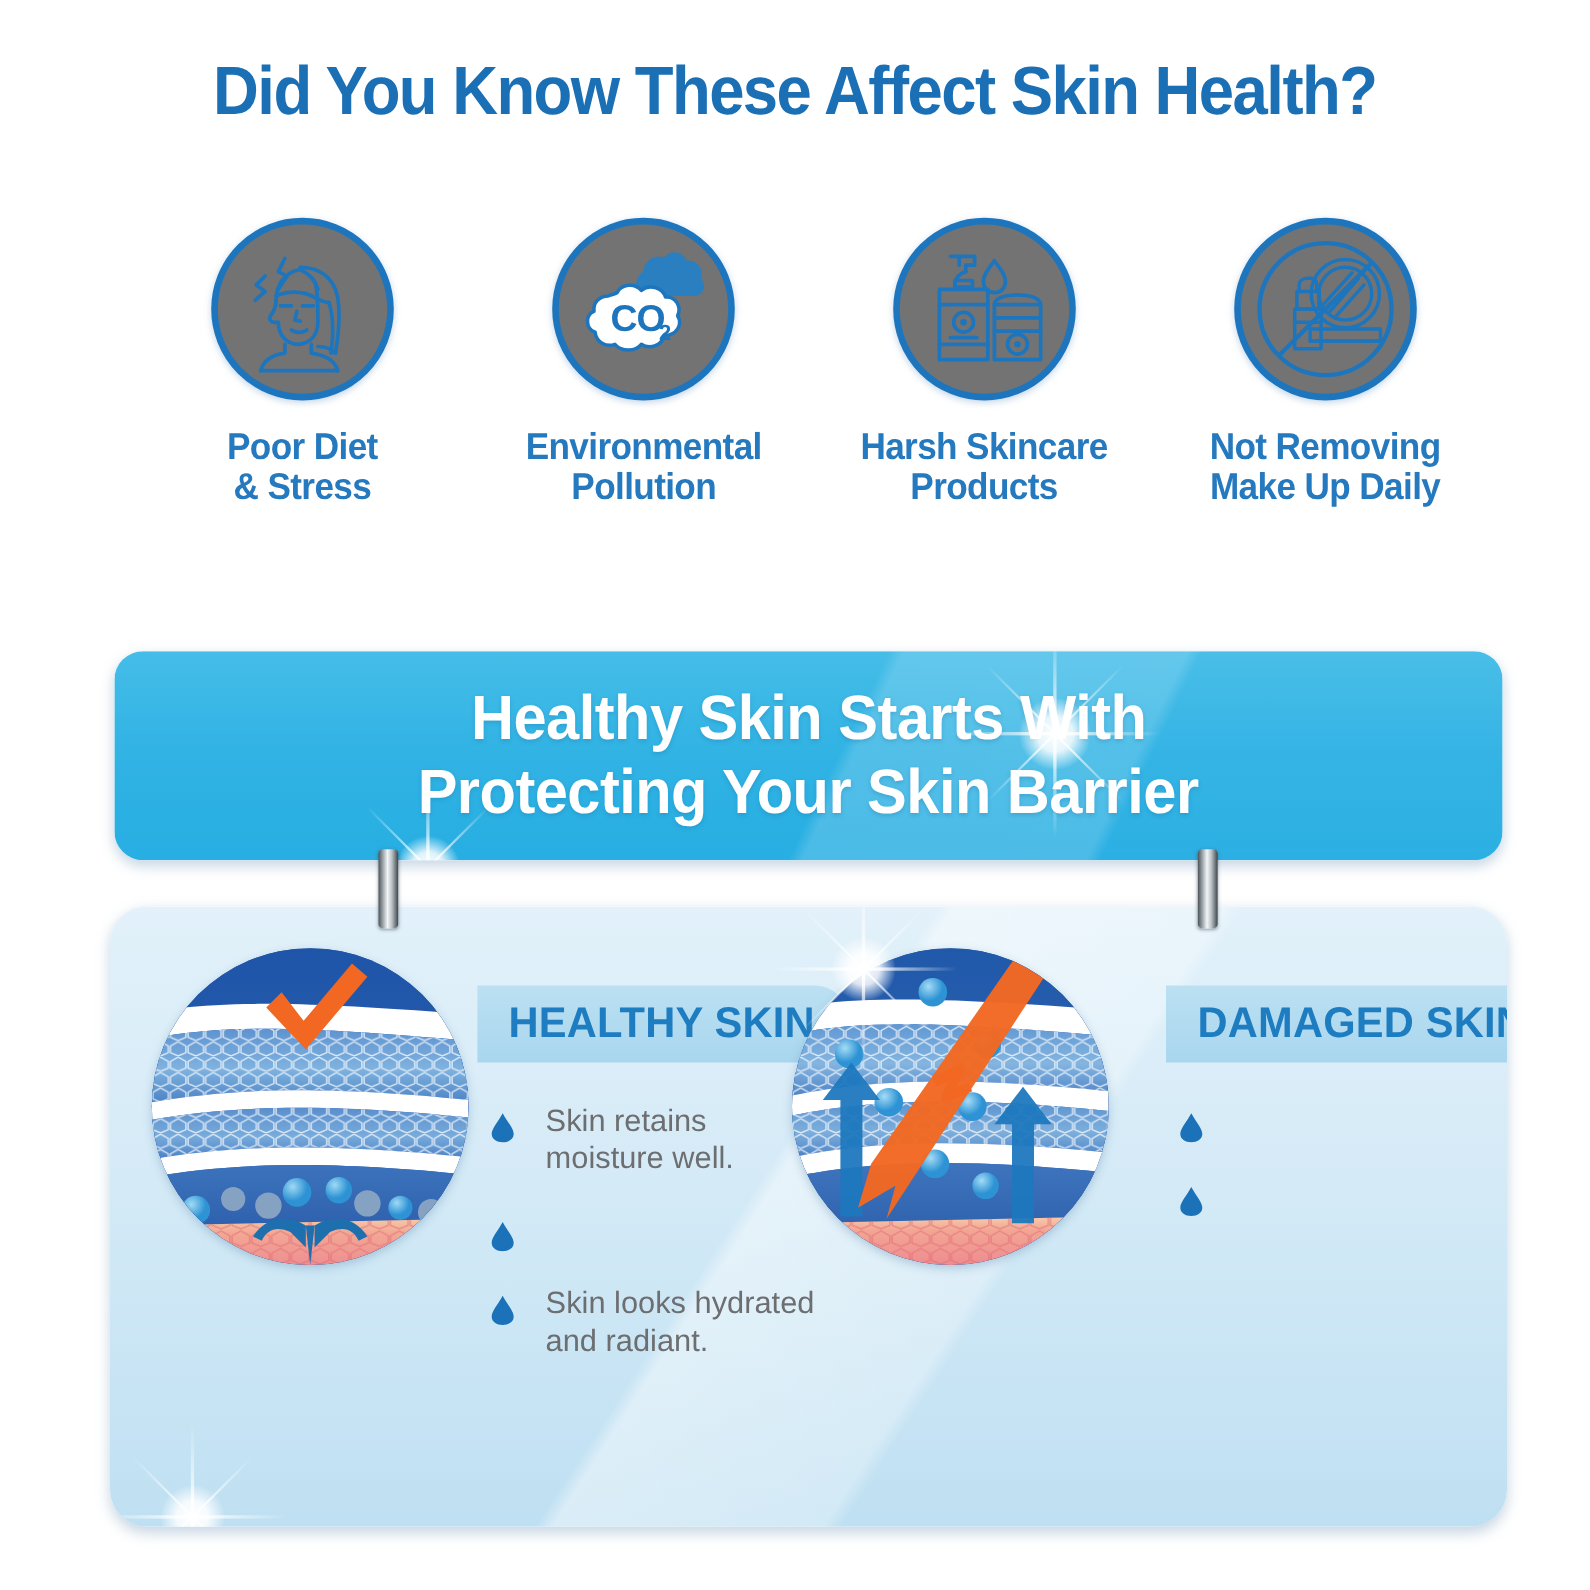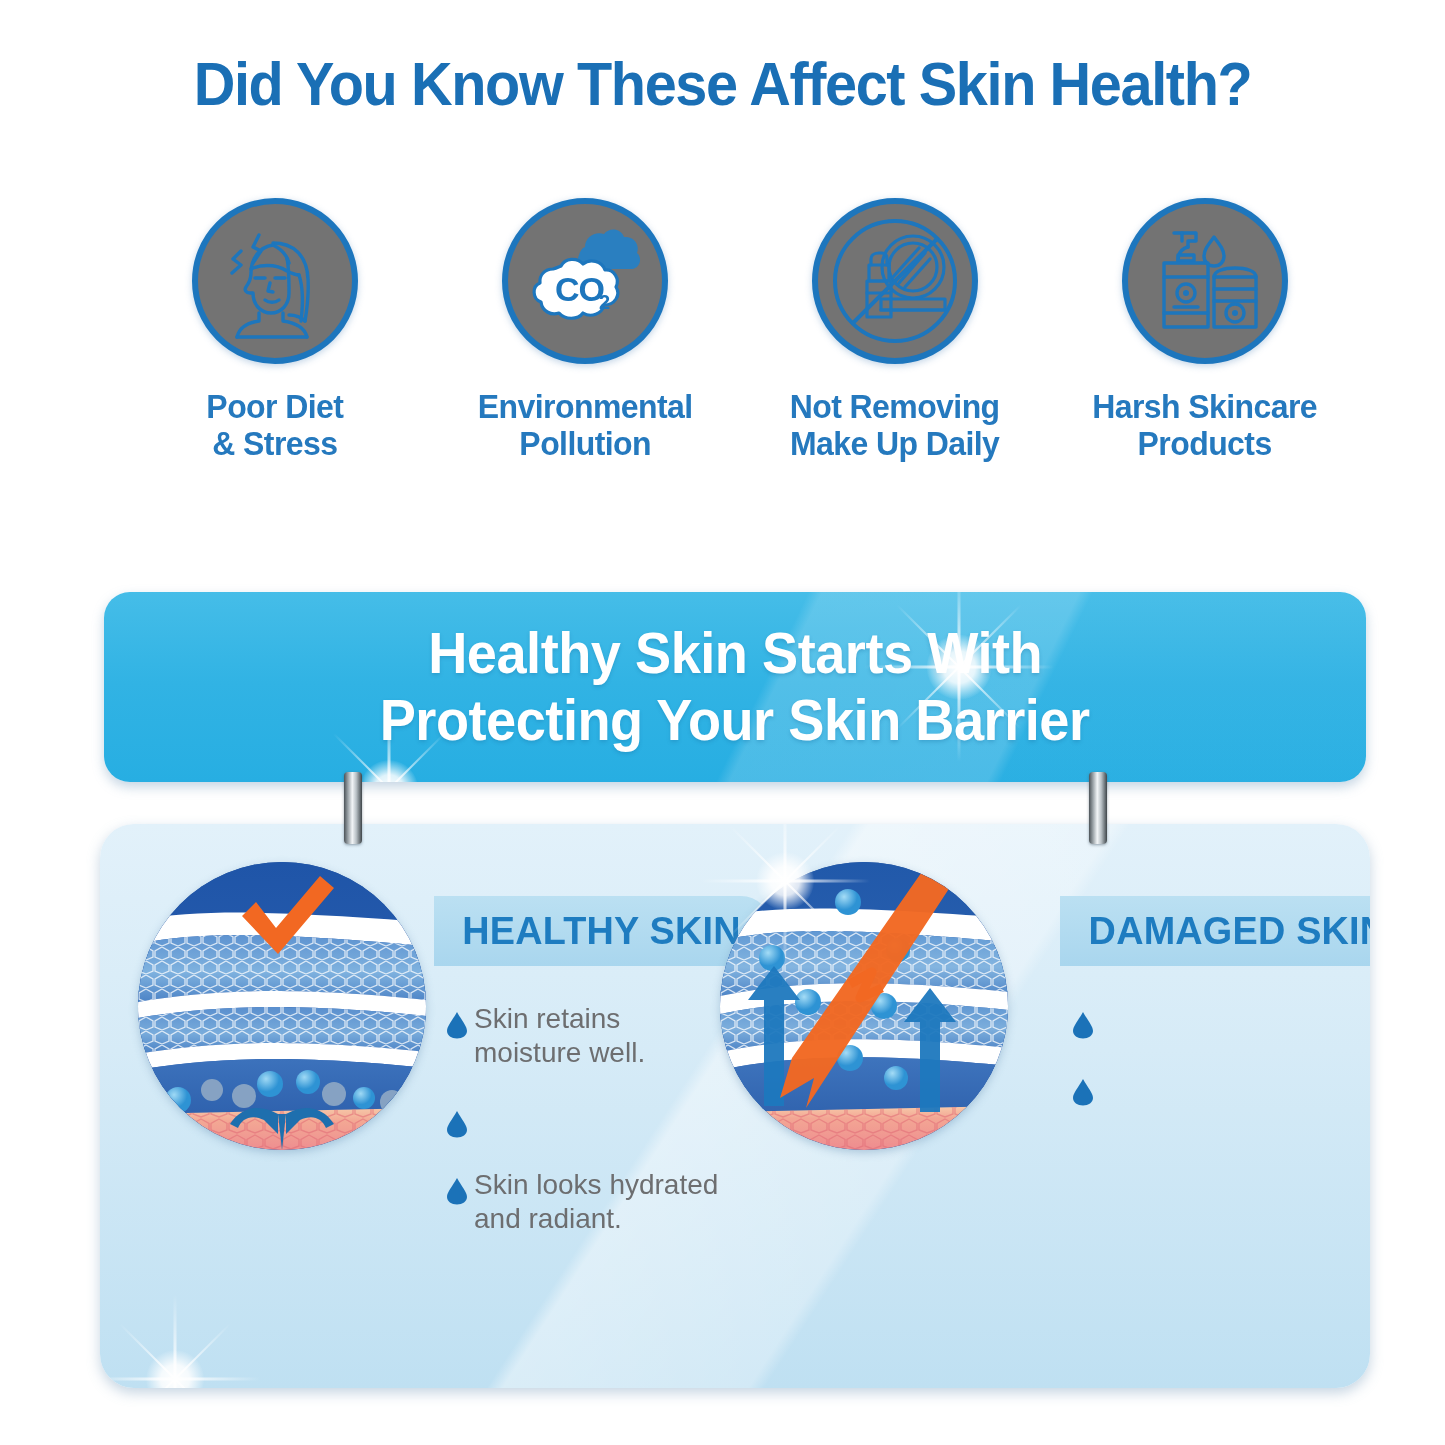--- a/index.html
+++ b/index.html
@@ -196,21 +196,21 @@
   .bullets { margin-top: 36px; padding-left: 6px; }
   .bullet {
     display: flex;
     align-items: flex-start;
     margin-bottom: 30px;
   }
   .bullet:last-child { margin-bottom: 0; }
   .drop { flex: 0 0 26px; margin-top: 9px; }
   .drop svg { display:block; }
   .bullet-text {
-    margin-left: 2px;
+    margin-left: 24px;
     font-size: 28px;
     line-height: 1.23;
     color: #6D6E70;
     white-space: pre-line;
   }
 </style>
 </head>
 <body>
 
 <div class="page-title">Did You Know These Affect Skin Health?</div>
@@ -259,47 +259,20 @@
 
         <path d="M30 44 C22 44 16 50 17 58 C9 61 9 74 18 77 C19 86 28 91 36 88
                  C42 95 55 95 60 88 C68 93 79 89 81 80 C92 80 98 70 93 62
                  C97 54 91 44 82 45 C79 36 67 33 60 39 C54 32 42 33 38 41 C36 42 33 43 30 44 Z" fill="#ffffff" stroke="#1D76BD" stroke-width="3.2" stroke-linejoin="round"></path>
         <text x="32" y="76" font-family="Liberation Sans, sans-serif" font-size="34" font-weight="bold" fill="#1D76BD" letter-spacing="-1">CO</text>
         <text x="76" y="84" font-family="Liberation Sans, sans-serif" font-size="20" font-weight="bold" fill="#1D76BD">2</text>
       </svg>
     </div>
     <div class="factor-label">Environmental
 Pollution</div>
-  </div>
-
-  <div class="factor">
-    <div class="factor-icon-wrap">
-      <svg width="132" height="132" viewBox="0 0 132 132" fill="none" stroke="#1D76BD" stroke-width="3.2" stroke-linejoin="round" stroke-linecap="round">
-
-        <circle cx="84" cy="52" r="31"></circle>
-        <circle cx="84" cy="52" r="24"></circle>
-
-        <path d="M70 68 L96 38"></path>
-        <path d="M76 72 L101 44"></path>
-        <path d="M64 62 L90 33"></path>
-
-        <path d="M52 84 L116 84 L116 95 L52 95 Z"></path>
-        <path d="M52 95 L116 95"></path>
-
-        <path d="M42 50 L42 44 C42 40 46 38 50 38 L52 38 C56 38 58 40 58 44 L58 50"></path>
-        <path d="M40 50 L60 50 L60 66 L40 66 Z"></path>
-        <path d="M38 66 L62 66 L62 102 L38 102 Z"></path>
-        <path d="M38 78 L62 78"></path>
-
-        <circle cx="66" cy="66" r="60" stroke-width="4"></circle>
-        <path d="M24 108 L108 24" stroke-width="4"></path>
-      </svg>
-    </div>
-    <div class="factor-label">Not Removing
-Make Up Daily</div>
   </div>
 
   <div class="factor">
     <div class="factor-icon-wrap">
       <svg width="122" height="116" viewBox="0 0 122 116" fill="none" stroke="#1D76BD" stroke-width="3.4" stroke-linejoin="round" stroke-linecap="round">
 
         <path d="M30 10 L52 10 L52 18 L44 18 L44 24"></path>
         <path d="M38 10 L38 18"></path>
         <path d="M44 24 C36 26 34 32 34 38"></path>
         <path d="M34 32 L50 32 L50 38 L34 38 Z"></path>
@@ -316,20 +289,47 @@
         <path d="M70 54 L112 54 L112 104 L70 104 Z"></path>
         <path d="M70 54 C70 48 80 45 91 45 C102 45 112 48 112 54"></path>
         <path d="M70 66 L112 66"></path>
         <path d="M70 78 L112 78"></path>
         <circle cx="91" cy="90" r="9"></circle>
         <circle cx="91" cy="90" r="3" fill="#1D76BD" stroke="none"></circle>
       </svg>
     </div>
     <div class="factor-label">Harsh Skincare
 Products</div>
+  </div>
+
+  <div class="factor">
+    <div class="factor-icon-wrap">
+      <svg width="132" height="132" viewBox="0 0 132 132" fill="none" stroke="#1D76BD" stroke-width="3.2" stroke-linejoin="round" stroke-linecap="round">
+
+        <circle cx="84" cy="52" r="31"></circle>
+        <circle cx="84" cy="52" r="24"></circle>
+
+        <path d="M70 68 L96 38"></path>
+        <path d="M76 72 L101 44"></path>
+        <path d="M64 62 L90 33"></path>
+
+        <path d="M52 84 L116 84 L116 95 L52 95 Z"></path>
+        <path d="M52 95 L116 95"></path>
+
+        <path d="M42 50 L42 44 C42 40 46 38 50 38 L52 38 C56 38 58 40 58 44 L58 50"></path>
+        <path d="M40 50 L60 50 L60 66 L40 66 Z"></path>
+        <path d="M38 66 L62 66 L62 102 L38 102 Z"></path>
+        <path d="M38 78 L62 78"></path>
+
+        <circle cx="66" cy="66" r="60" stroke-width="4"></circle>
+        <path d="M24 108 L108 24" stroke-width="4"></path>
+      </svg>
+    </div>
+    <div class="factor-label">Not Removing
+Make Up Daily</div>
   </div>
 </div>
 
 <div class="banner">
   <div class="banner-inner">
     <div class="banner-line">Healthy Skin Starts With</div>
     <div class="banner-line">Protecting Your Skin Barrier</div>
   </div>
   <div class="sparkle" style="left:760px; top:-20px; width:190px; height:190px;">
     <span class="r r1"></span>

